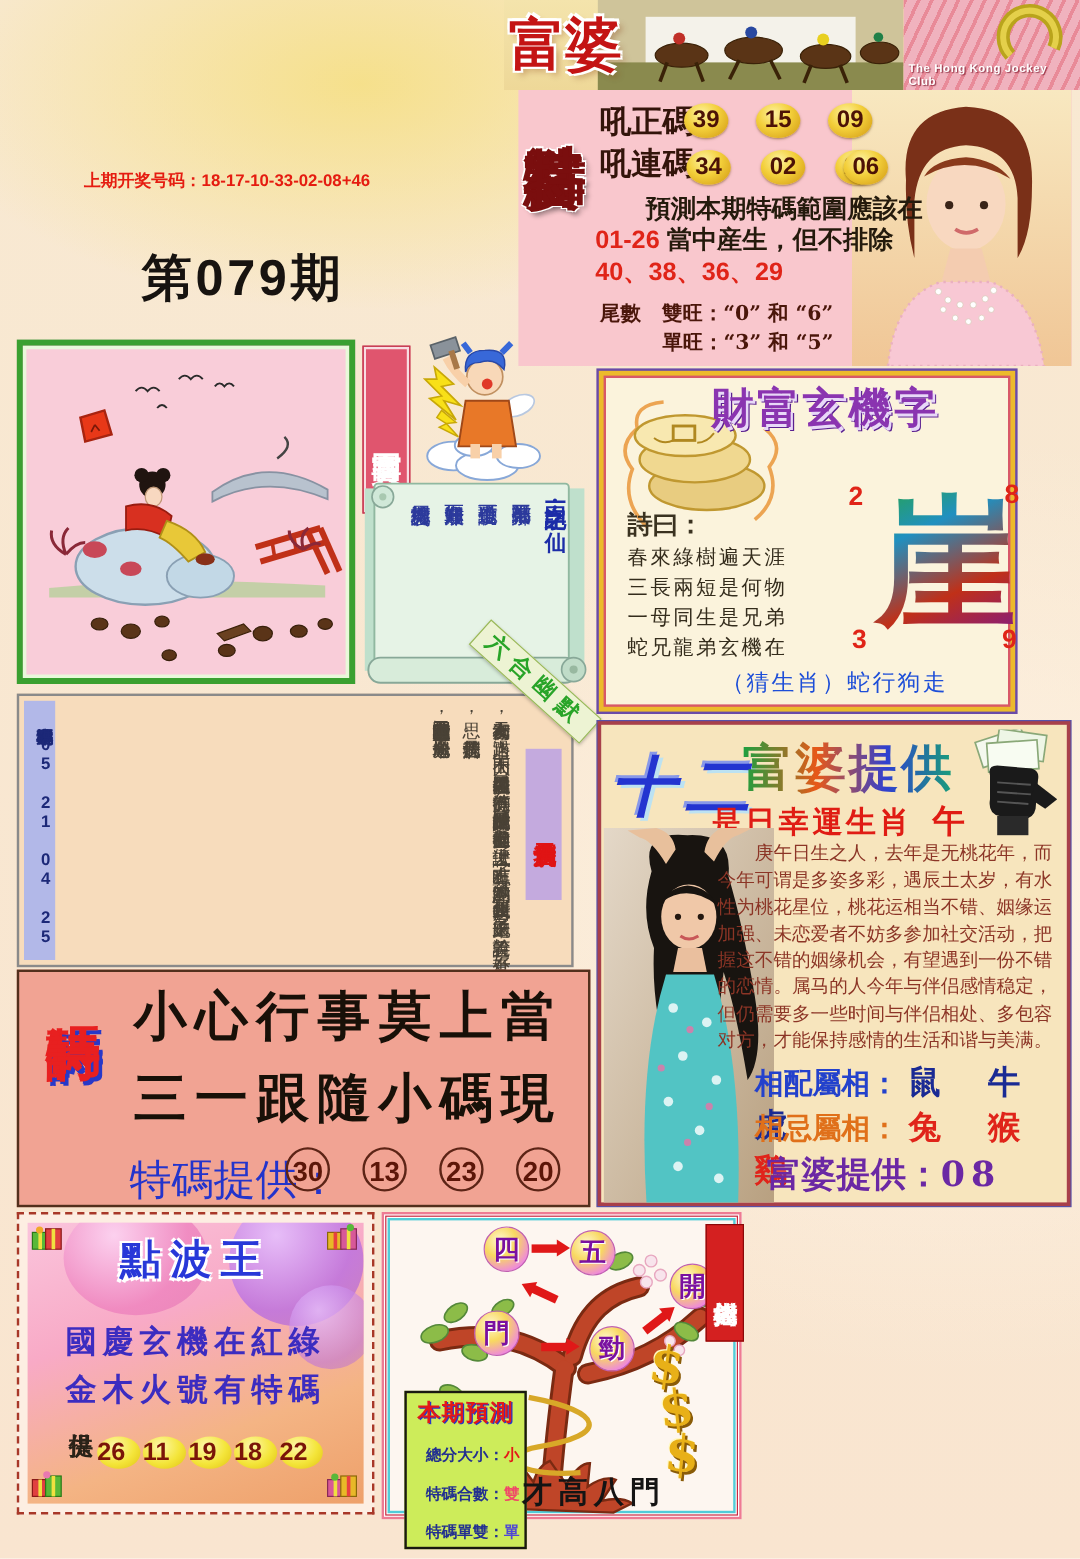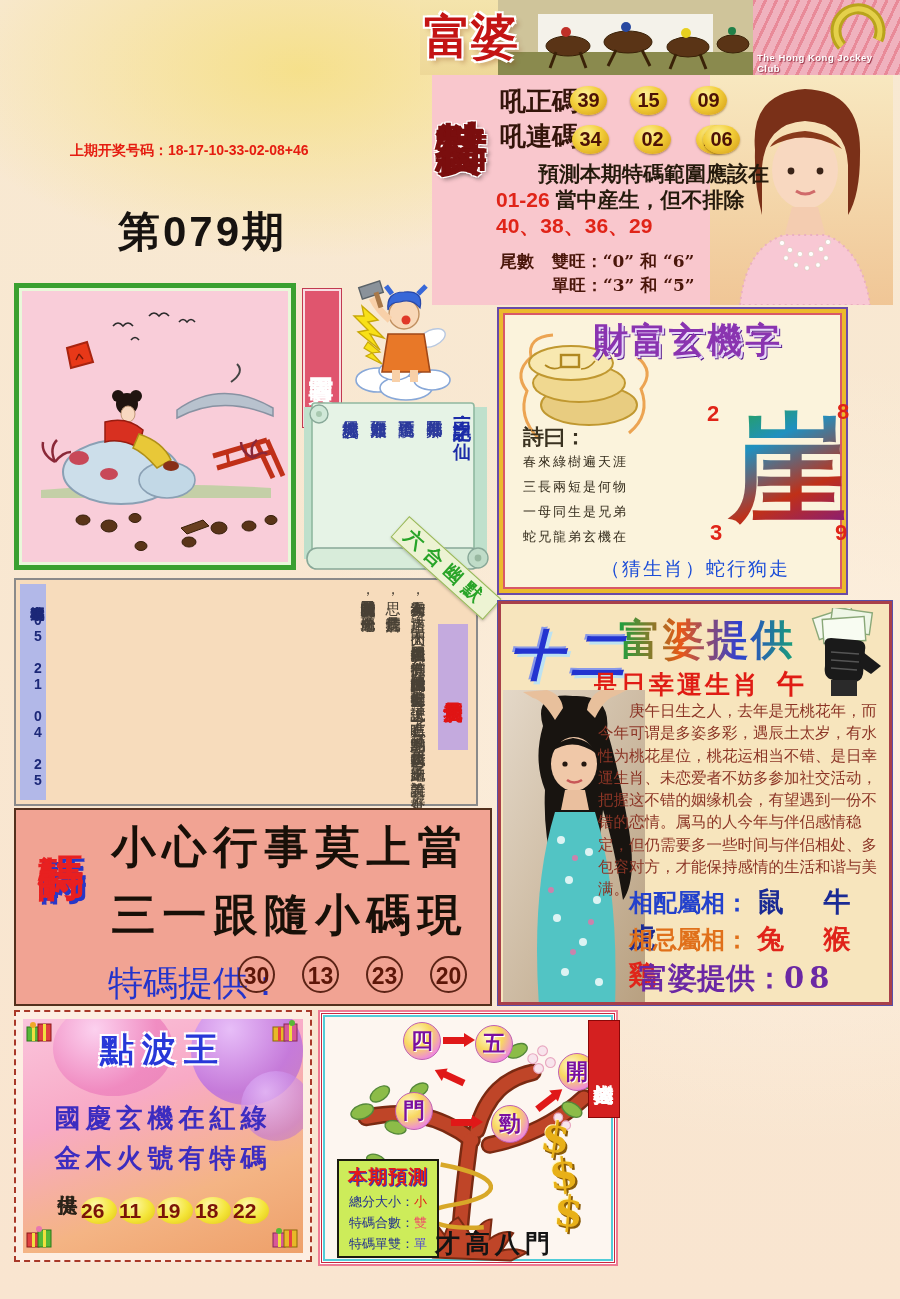--- a/index.html
+++ b/index.html
@@ -45,21 +45,21 @@
   .scrolltitle{font-size:18px;font-weight:bold;color:#1c2ca8;}
   .scrollline{display:block;font-size:16.5px;color:#2c3a9c;}
   
   .mys0{left:497px;top:307px;width:351px;height:288px;background:#6a4aa8;padding:2px;box-sizing:border-box;}
   .mys1{width:100%;height:100%;background:#ecba2c;padding:4px;box-sizing:border-box;}
   .mys2{width:100%;height:100%;background:#d85868;padding:2px;box-sizing:border-box;}
   .mys3{position:relative;width:100%;height:100%;background:#fbf3dc;}
   .mystitle{left:88px;top:2px;font-size:35px;font-weight:bold;letter-spacing:3px;color:#8a34b0;
     text-shadow:2px 2px 0 #e8d8f8,3px 3px 0 #5a2090;}
   .poemintro{left:18px;top:108px;font-size:21px;font-weight:bold;color:#3a3220;}
-  .poemline{font-size:13px;color:#342c1c;letter-spacing:2px;}
+  .poemline{font-size:17px;color:#342c1c;letter-spacing:2px;}
   .cnum{font-size:22px;font-weight:bold;color:#e02418;}
   .bigchar{left:218px;top:76px;width:130px;text-align:center;font-size:118px;font-weight:bold;
     background:linear-gradient(155deg,#28a838 5%,#2090c0 32%,#c03018 62%,#7a1890 92%);
     -webkit-background-clip:text;background-clip:text;color:transparent;}
   @supports not ((-webkit-background-clip:text) or (background-clip:text)){.bigchar{color:#8a2890;}}
   .mysfooter{left:96px;top:241px;font-size:19px;color:#1d4ed8;letter-spacing:2px;}
   
   .humor{left:14px;top:578px;width:464px;height:228px;background:#f7dcbc;border:2px solid #8a8a8a;box-sizing:border-box;}
   .lsb{left:4px;top:4px;width:26px;height:216px;background:#b2b8e8;color:#1c2878;font-weight:bold;
     font-size:14px;display:flex;align-items:flex-start;justify-content:center;line-height:17px;}
@@ -120,21 +120,21 @@
   .rarrow{position:absolute;width:22px;height:7px;background:#e01818;}
   .rarrow::after{content:"";position:absolute;right:-10px;top:-4px;border-left:11px solid #e01818;
     border-top:7.5px solid transparent;border-bottom:7.5px solid transparent;}
   .dollar{position:absolute;font-size:42px;font-weight:bold;color:#e8b018;
     text-shadow:2px 2px 0 #8a5c08,-1px -1px 0 #fff8c0;}
   .shakelab{left:263px;top:3px;width:30px;height:96px;background:#d42020;border:1px solid #8a0808;
     color:#fff;font-size:20px;font-weight:bold;display:flex;align-items:center;justify-content:center;line-height:26px;}
   .pbox{left:12px;top:142px;width:102px;background:#cdec5a;border:2px solid #1a1a10;padding:3px 4px;box-sizing:border-box;}
   .pbt{text-align:center;font-size:19px;font-weight:bold;color:#e41818;letter-spacing:1px;
     text-shadow:1px 1px 0 #2838c8;}
-  .prow{display:flex;justify-content:center;font-size:13px;font-weight:normal;margin-top:3px;}
+  .prow{display:flex;justify-content:flex-end;font-size:13px;font-weight:bold;margin-top:14px;}
   .prl{color:#233090;}
   .pv0{color:#e41818;} .pv1{color:#f04868;} .pv2{color:#5048d4;}
   .tcap{left:110px;top:210px;font-size:25px;font-weight:bold;color:#141414;letter-spacing:5px;}
 </style>
 </head>
 <body>
 
 <div id="page">
 
   <div class="abs hdr">
@@ -430,21 +430,21 @@
         <circle cx="62" cy="282" r="4"></circle>
               <circle cx="96" cy="292" r="4"></circle>
       </g>
       <g fill="#e078a8" opacity=".85">
         <circle cx="72" cy="168" r="3"></circle>
               <circle cx="48" cy="200" r="3"></circle>
               <circle cx="88" cy="232" r="3"></circle>
               <circle cx="70" cy="262" r="3"></circle>
       </g>
     </svg>
-    <div class="abs zbody serif">庚午日生之人，去年是无桃花年，而今年可谓是多姿多彩，遇辰土太岁，有水性为桃花星位，桃花运相当不错、是日幸運生肖、未恋爱者不妨多参加社交活动，把握这不错的姻缘机会，有望遇到一份不错的恋情。属马的人今年与伴侣感情稳定，但仍需要多一些时间与伴侣相处、多包容对方，才能保持感情的生活和谐与美满。</div>
+    <div class="abs zbody serif">庚午日生之人，去年是无桃花年，而今年可谓是多姿多彩，遇辰土太岁，有水性为桃花星位，桃花运相当不错、姻缘运加强、未恋爱者不妨多参加社交活动，把握这不错的姻缘机会，有望遇到一份不错的恋情。属马的人今年与伴侣感情稳定，但仍需要多一些时间与伴侣相处、多包容对方，才能保持感情的生活和谐与美满。</div>
     <div class="abs zrow serif" style="left:128px;top:280px">
       <span class="zml">相配屬相：</span><span class="zmv">鼠 牛 虎</span>
     </div>
     <div class="abs zrow serif" style="left:128px;top:317px">
       <span class="zal">相忌屬相：</span><span class="zav">兔 猴 鷄</span>
     </div>
     <div class="abs zprov serif" style="left:138px;top:355px">
       <span>富婆提供：</span><span style="letter-spacing:5px">08 24 12</span>
     </div>
   </div>

